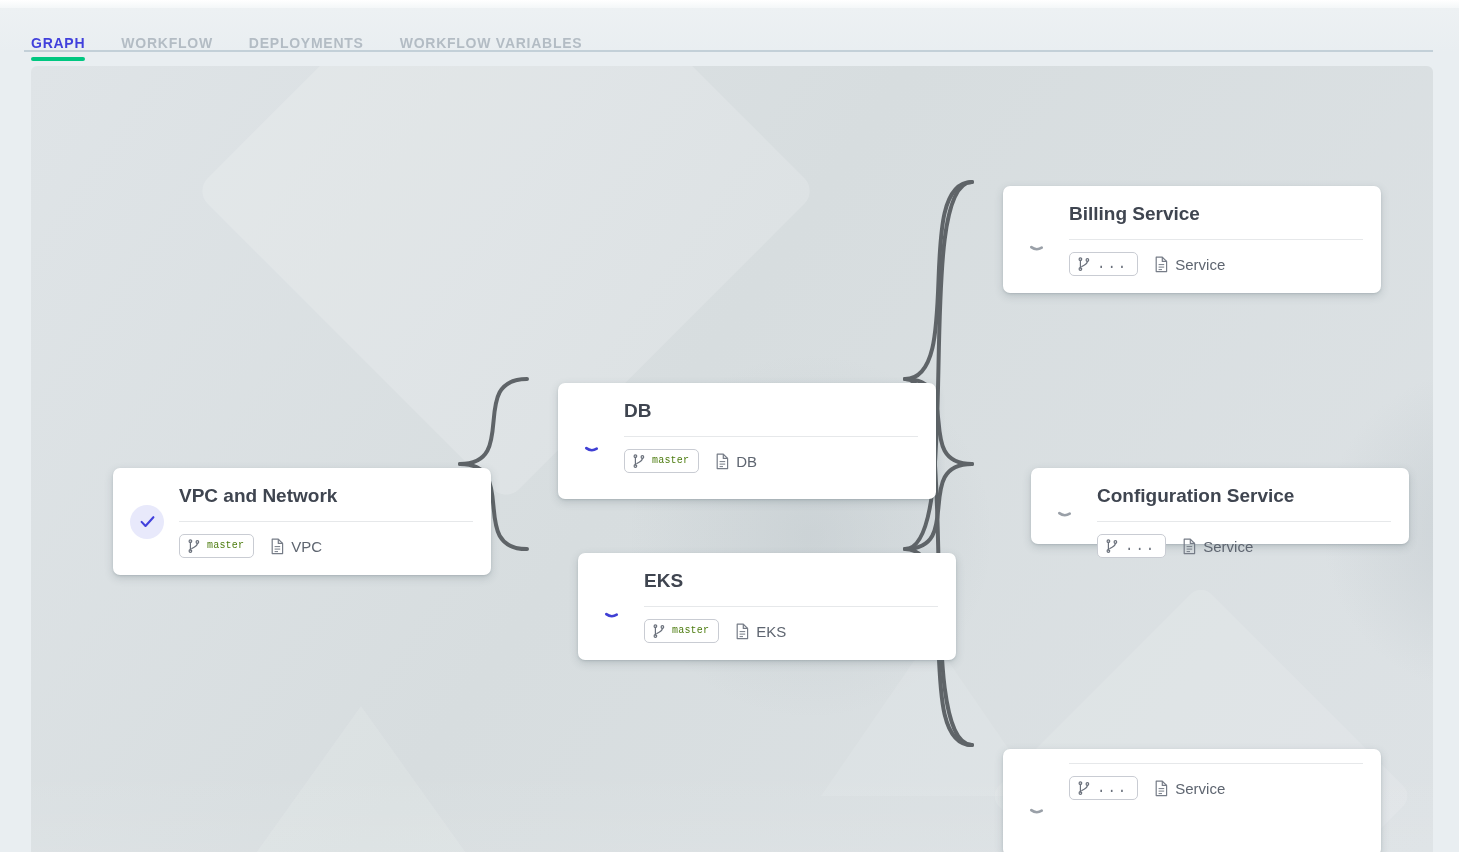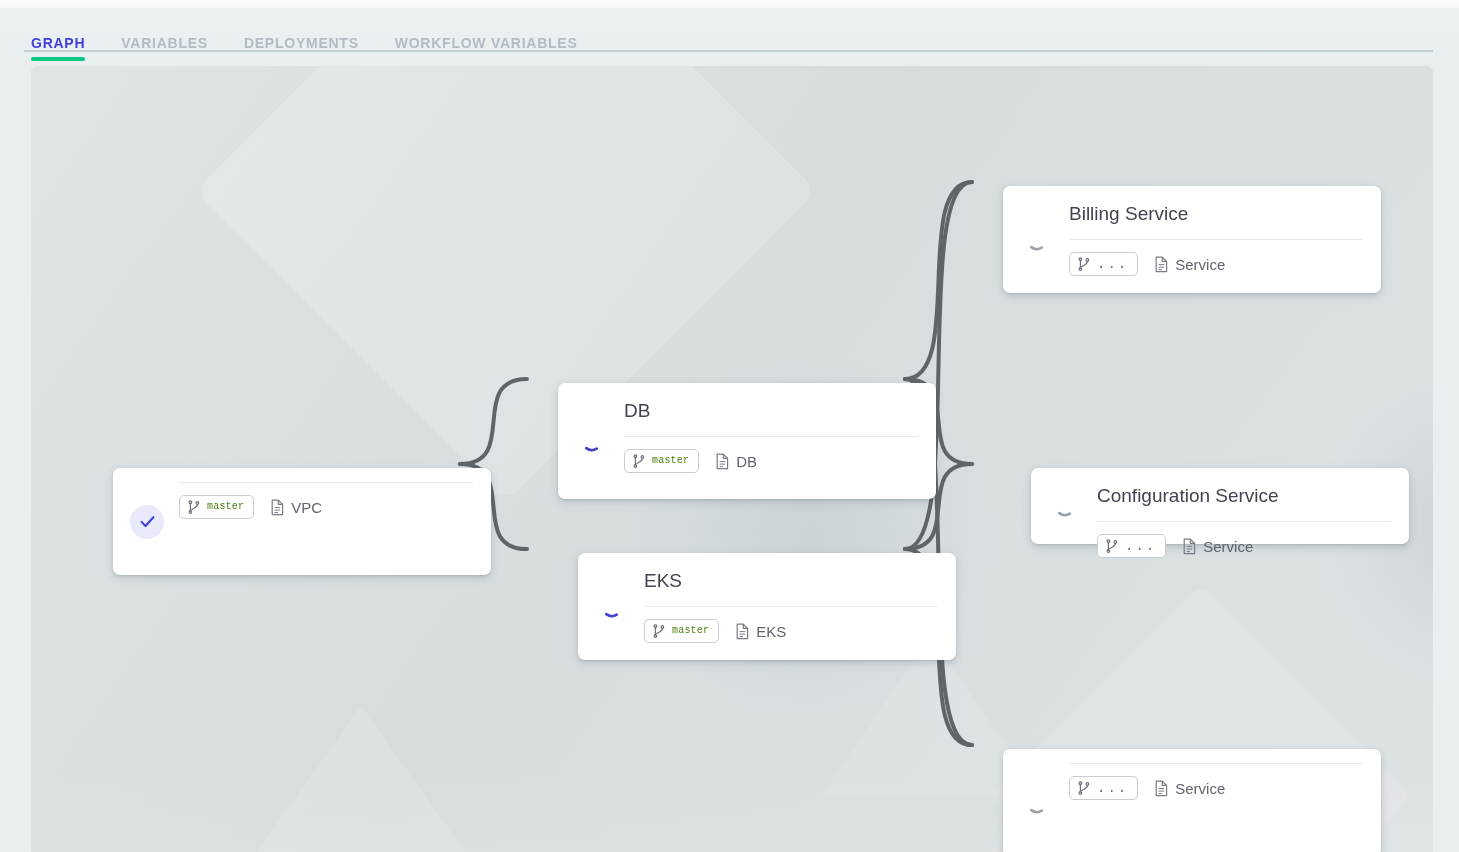--- a/index.html
+++ b/index.html
@@ -64,21 +64,21 @@
          background:linear-gradient(180deg,rgba(255,255,255,0) 0%,rgba(255,255,255,.10) 100%);}
 
   svg.edges{position:absolute;left:0;top:0;width:1402px;height:786px;pointer-events:none;}
 
   
   .node{
     position:absolute;background:#ffffff;border-radius:7px;
     box-shadow:0 3px 9px rgba(70,85,95,.22), 0 1px 2px rgba(70,85,95,.16);
   }
   .node .title{
-    font-size:19px;color:#3f4550;font-weight:normal;
+    font-size:19px;color:#3f4550;font-weight:bold;
     padding:17px 0 0 66px;line-height:22px;white-space:nowrap;
   }
   .node .rule{height:1px;background:#e6e8ea;margin:14px 18px 0 66px;}
   .node .meta{display:flex;align-items:center;padding:12px 0 17px 66px;}
   .pill{
     display:inline-flex;align-items:center;gap:6px;
     border:1px solid #c9ccd3;border-radius:5px;
     padding:3px 9px 3px 7px;background:#fff;
   }
   .pill .ptext{
@@ -99,21 +99,21 @@
 </head>
 <body>
 
 <div class="app">
 
   <div class="topstrip"></div>
 
   <div class="tabbar">
     <div class="tabs" id="tabs">
         <div class="tab active">GRAPH</div>
-        <div class="tab">VARIABLES</div>
+        <div class="tab">WORKFLOW</div>
         <div class="tab">DEPLOYMENTS</div>
         <div class="tab">WORKFLOW VARIABLES</div>
       </div>
   </div>
   <div class="tabrule"></div>
 
   <div class="canvas">
 
     <div class="wm c1"></div>
     <div class="wm c2"></div>
@@ -134,20 +134,21 @@
         <path d="M874,483.05999999999995 C934,483.05999999999995 881,679.06 941,679.06" fill="none" stroke="#5f6468" stroke-width="4" stroke-linecap="round"></path>
       </svg>
 
     <div id="nodes">
         <div class="node" style="left: 82px; top: 402px; width: 378px; height: 107px;">
           <div class="status check">
             <svg width="19" height="19" viewBox="0 0 19 19" fill="none" stroke="#4140dc" stroke-width="2.1" stroke-linecap="round" stroke-linejoin="round">
               <path d="M3.6 9.9l3.9 4.1L15.4 5.2"></path>
             </svg>
           </div>
+          <div class="title">VPC and Network</div>
           <div class="rule"></div>
           <div class="meta">
             <div class="pill">
               <svg width="14" height="15" viewBox="0 0 14 15" fill="none" stroke="#6b717c" stroke-width="1.2" stroke-linecap="round">
                 <path d="M3.4 3.2v8"></path>
                 <circle cx="3.4" cy="12.0" r="1.3"></circle>
                 <circle cx="3.4" cy="2.2" r="1.3" fill="none"></circle>
                 <circle cx="10.4" cy="3.0" r="1.3"></circle>
                 <path d="M10.4 4.3c0 3.2-3.1 3.4-5.6 5.3"></path>
               </svg>

